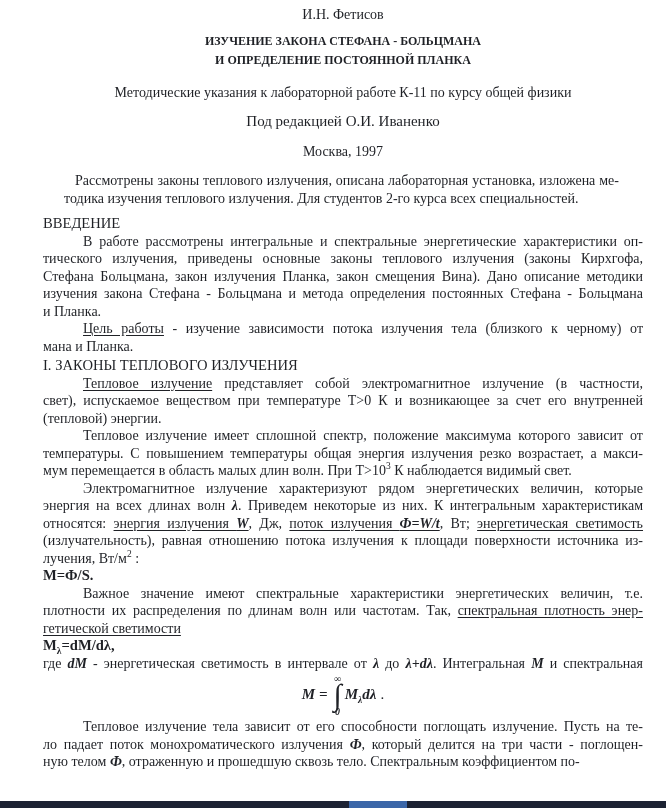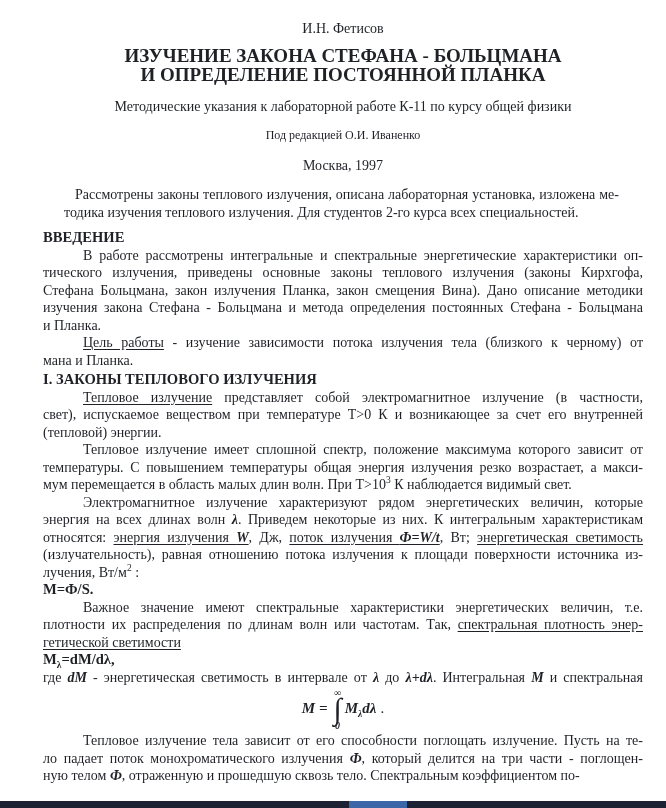--- a/index.html
+++ b/index.html
@@ -6,37 +6,36 @@
   body{
     width:666px;height:808px;position:relative;overflow:hidden;
     background:#ffffff;
     font-family:"Liberation Serif","DejaVu Serif",serif;
     color:#1f2126;
   }
   .page{
     position:absolute;inset:0;
     padding:6px 23px 16px 43px;
     box-sizing:border-box;
-    margin-top:14px;
   }
   
   .c{text-align:center;}
   .author{font-size:14px;line-height:17.5px;}
-  .doc-title{margin-top:8px;font-weight:bold;font-size:19px;line-height:19px;}
+  .doc-title{margin-top:8px;font-weight:bold;font-size:12px;line-height:19px;}
   .subtitle{margin-top:14px;font-size:14px;line-height:17.5px;}
-  .editor{margin-top:12px;font-size:12px;line-height:17.5px;}
+  .editor{margin-top:12px;font-size:15px;line-height:17.5px;}
   .city{margin-top:12px;font-size:14px;line-height:17.5px;}
   
   .block{font-size:14px;line-height:17.5px;}
   .block .line{text-align:justify;}
   .block .line.just{text-align:justify;text-align-last:justify;}
   .block .line.ind{text-indent:40px;}
   .block.abstract{margin-left:21px;margin-right:24px;}
   .block.abstract .line.ind{text-indent:11px;}
-  .block.heading{text-align:center;font-weight:bold;font-size:14.6px;}
+  .block.heading{text-align:center;font-weight:normal;font-size:14.6px;}
   .block.formula{text-align:center;font-weight:bold;font-size:14.6px;}
   .f{font-weight:bold;font-style:italic;}
   sup{font-size:9.5px;vertical-align:super;line-height:0;}
   sub{font-size:9.5px;vertical-align:sub;line-height:0;}
   u{text-underline-offset:2px;}
   
   .block.integral{
     display:flex;justify-content:center;align-items:center;
     height:46px;font-size:15px;
   }

